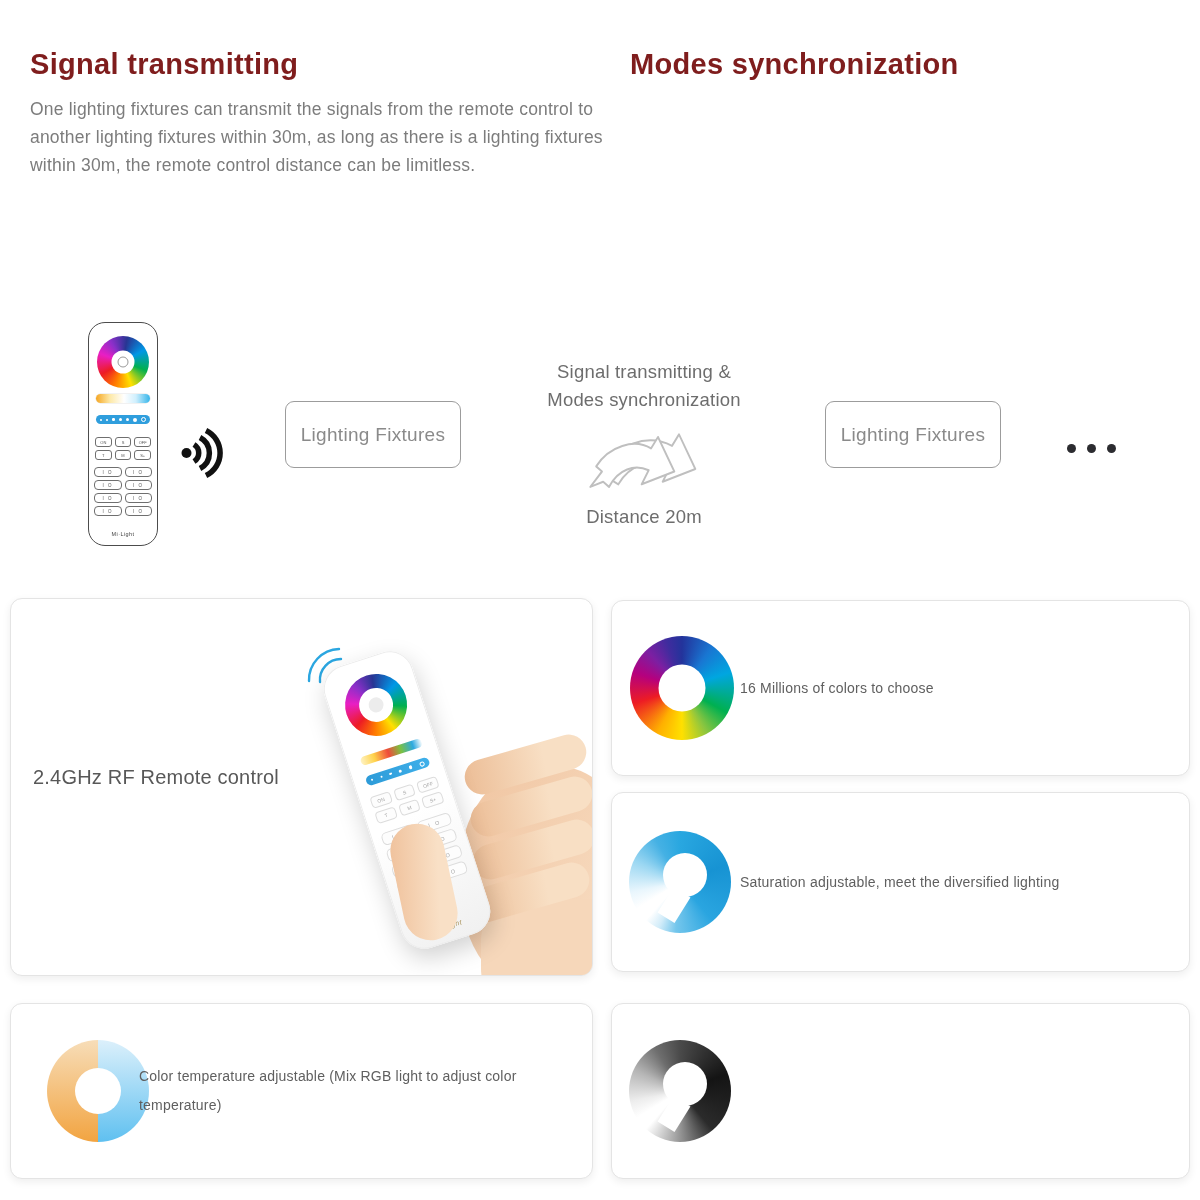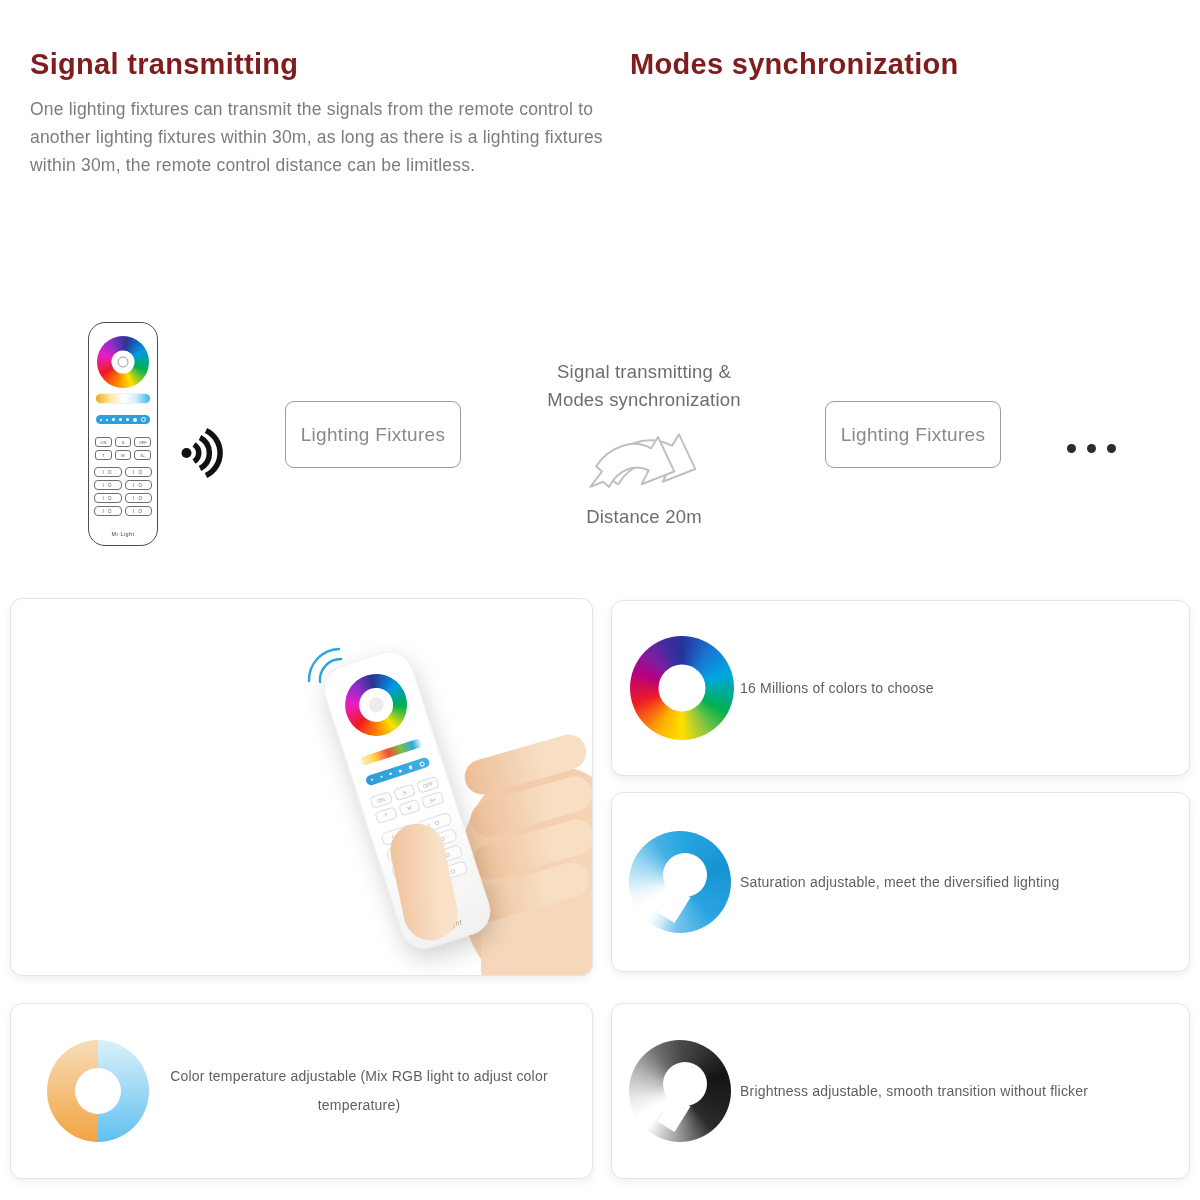--- a/index.html
+++ b/index.html
@@ -47,21 +47,21 @@
 
   .ellipsis-dots { position:absolute; left:1067px; top:444px; display:flex; gap:11px; }
   .ellipsis-dots i { width:9px; height:9px; border-radius:50%; background:#2c2c30; }
 
   
   .card { position:absolute; background:#fff; border:1px solid #e4e4e4; border-radius:12px;
     box-shadow:0 3px 8px rgba(0,0,0,.07); overflow:hidden; }
   .card-a { left:10px;  top:598px;  width:583px; height:378px; }
   .card-b { left:611px; top:600px;  width:579px; height:176px; }
   .card-c { left:611px; top:792px;  width:579px; height:180px; }
-  .card-d { left:10px;  top:1003px; width:583px; height:176px;text-align:center; }
+  .card-d { left:10px;  top:1003px; width:583px; height:176px; }
   .card-e { left:611px; top:1003px; width:579px; height:176px; }
 
   .card-caption { position:absolute; font-size:14px; color:#5f5f5f; line-height:29px; letter-spacing:.2px; }
   .cap-a { left:22px; top:163px; font-size:20px; line-height:30px; color:#585858; }
   .cap-b { left:128px; top:50%; transform:translateY(-50%); width:430px; }
   .cap-c { left:128px; top:50%; transform:translateY(-50%); width:430px; }
   .cap-d { left:128px; top:50%; transform:translateY(-50%); width:440px; }
   .cap-e { left:128px; top:50%; transform:translateY(-50%); width:430px; }
 
   
@@ -239,20 +239,21 @@
           <span class="prz">I O</span>
           <span class="prz">I O</span>
           <span class="prz">I O</span>
         </div>
         <div class="pr-brand">Mi·Light</div>
       </div>
 
       <div class="hand-part thumb"></div>
     </div>
     <div class="card-caption cap-a">
+      <div>2.4GHz RF Remote control</div>
     </div>
   </div>
 
   <div class="card card-b">
     <div class="ring ring-rainbow">
         <div class="hole"></div>
       </div>
     <div class="card-caption cap-b">16 Millions of colors to choose</div>
   </div>
 
@@ -271,16 +272,15 @@
         <div class="hole"></div>
     </div>
     <div class="card-caption cap-d">Color temperature adjustable (Mix RGB light to adjust color temperature)</div>
   </div>
 
   <div class="card card-e">
     <div class="ring swirl swirl-gray">
       <div class="hole"></div>
         <div class="notch"></div>
     </div>
-    <div class="card-caption cap-e">Brightness adjustable, smooth transition without flicker</div>
   </div>
 
 </div>
 
 </body></html>

